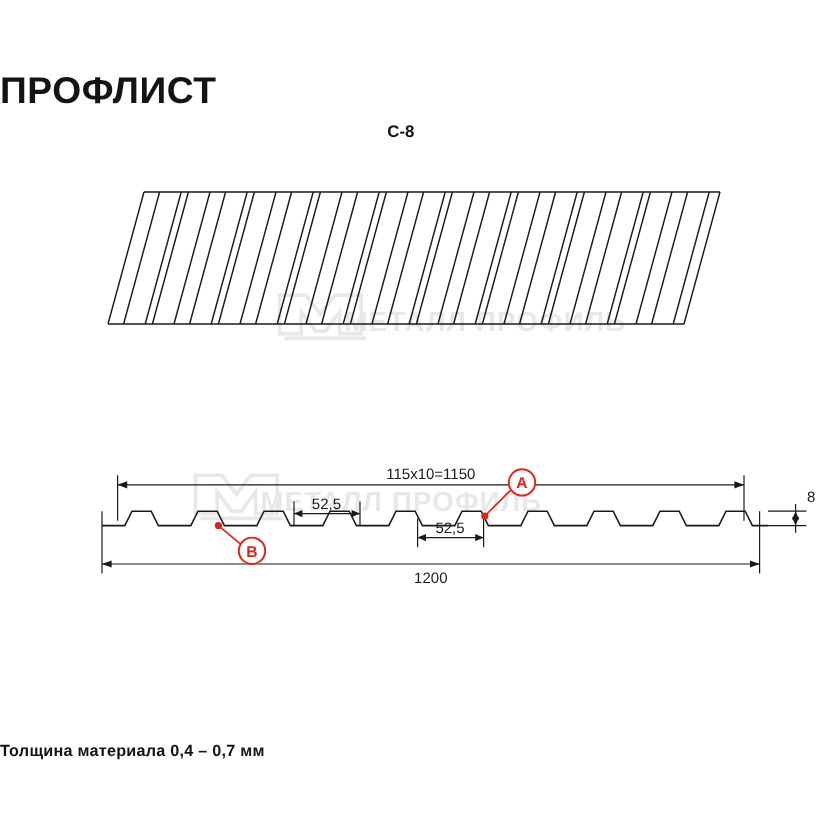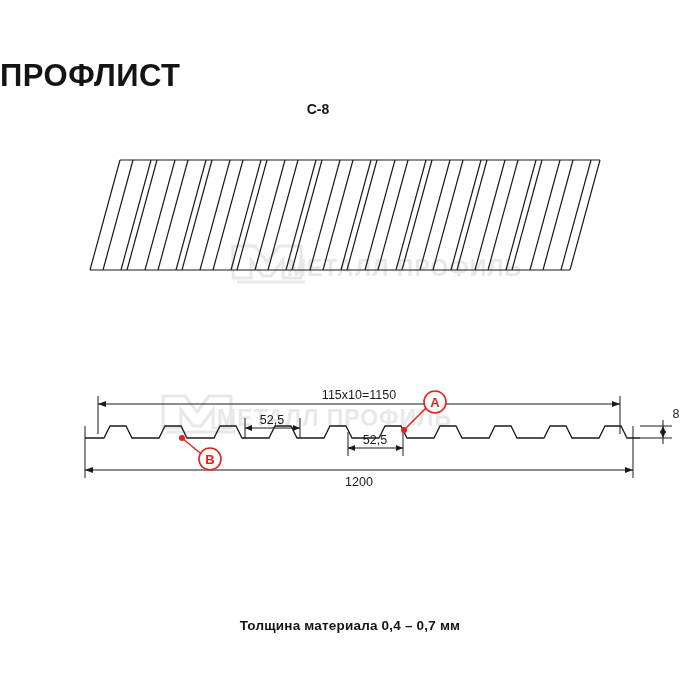--- a/index.html
+++ b/index.html
@@ -33,27 +33,28 @@
   }
   .subtitle {
     position: absolute;
     top: 101px;
     left: 0;
     width: 636px;
     text-align: center;
     font-size: 14px;
     font-weight: bold;
     color: #141414;
+    padding-left: 16px;
   }
   .footer-note {
     position: absolute;
     top: 618px;
     left: 0;
     width: 700px;
-    text-align: center;
+    text-align: left;
     font-size: 13.5px;
     font-weight: bold;
     color: #141414;
     letter-spacing: 0.2px;
   }
   .iso-svg, .section-svg, .wm-svg {
     position: absolute;
     left: 0;
   }
   .iso-svg { top: 130px; }

